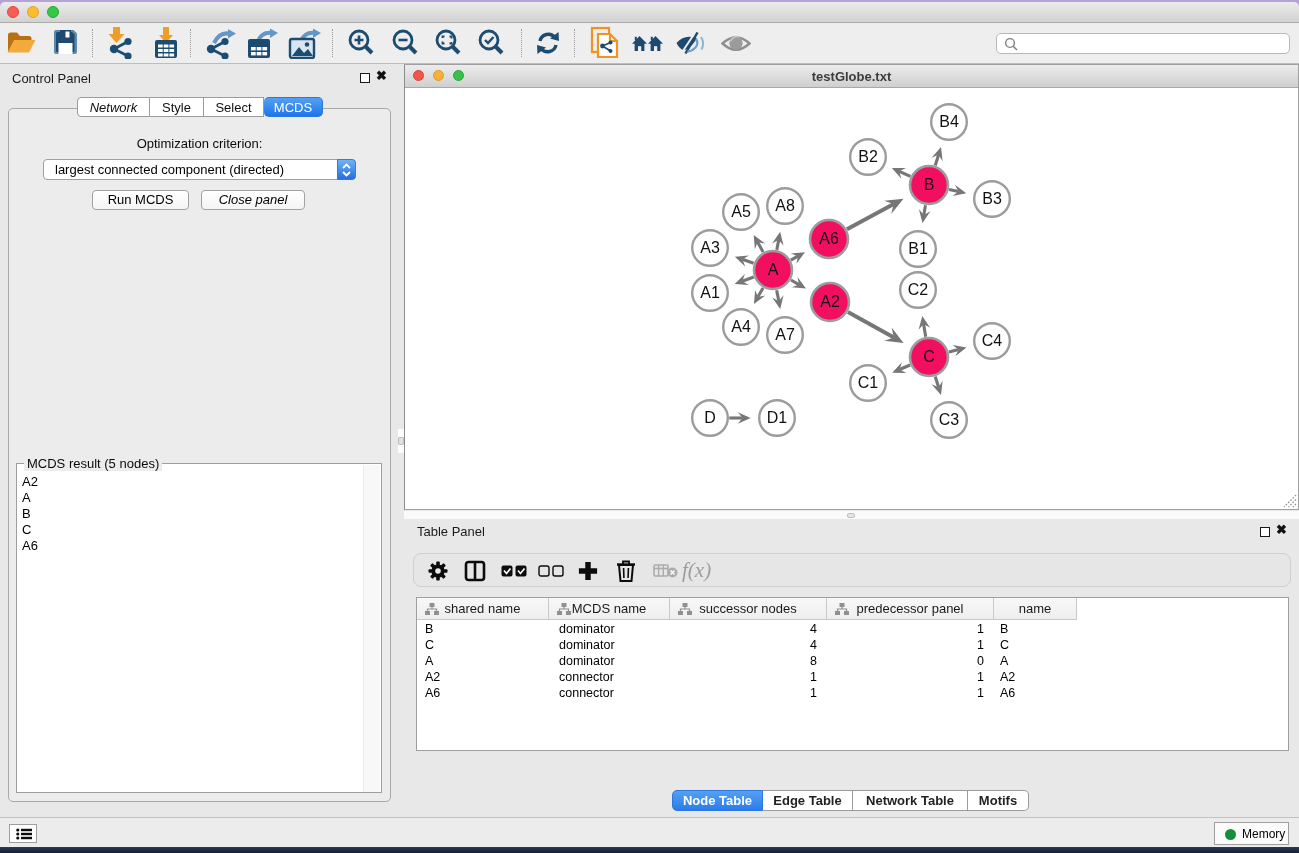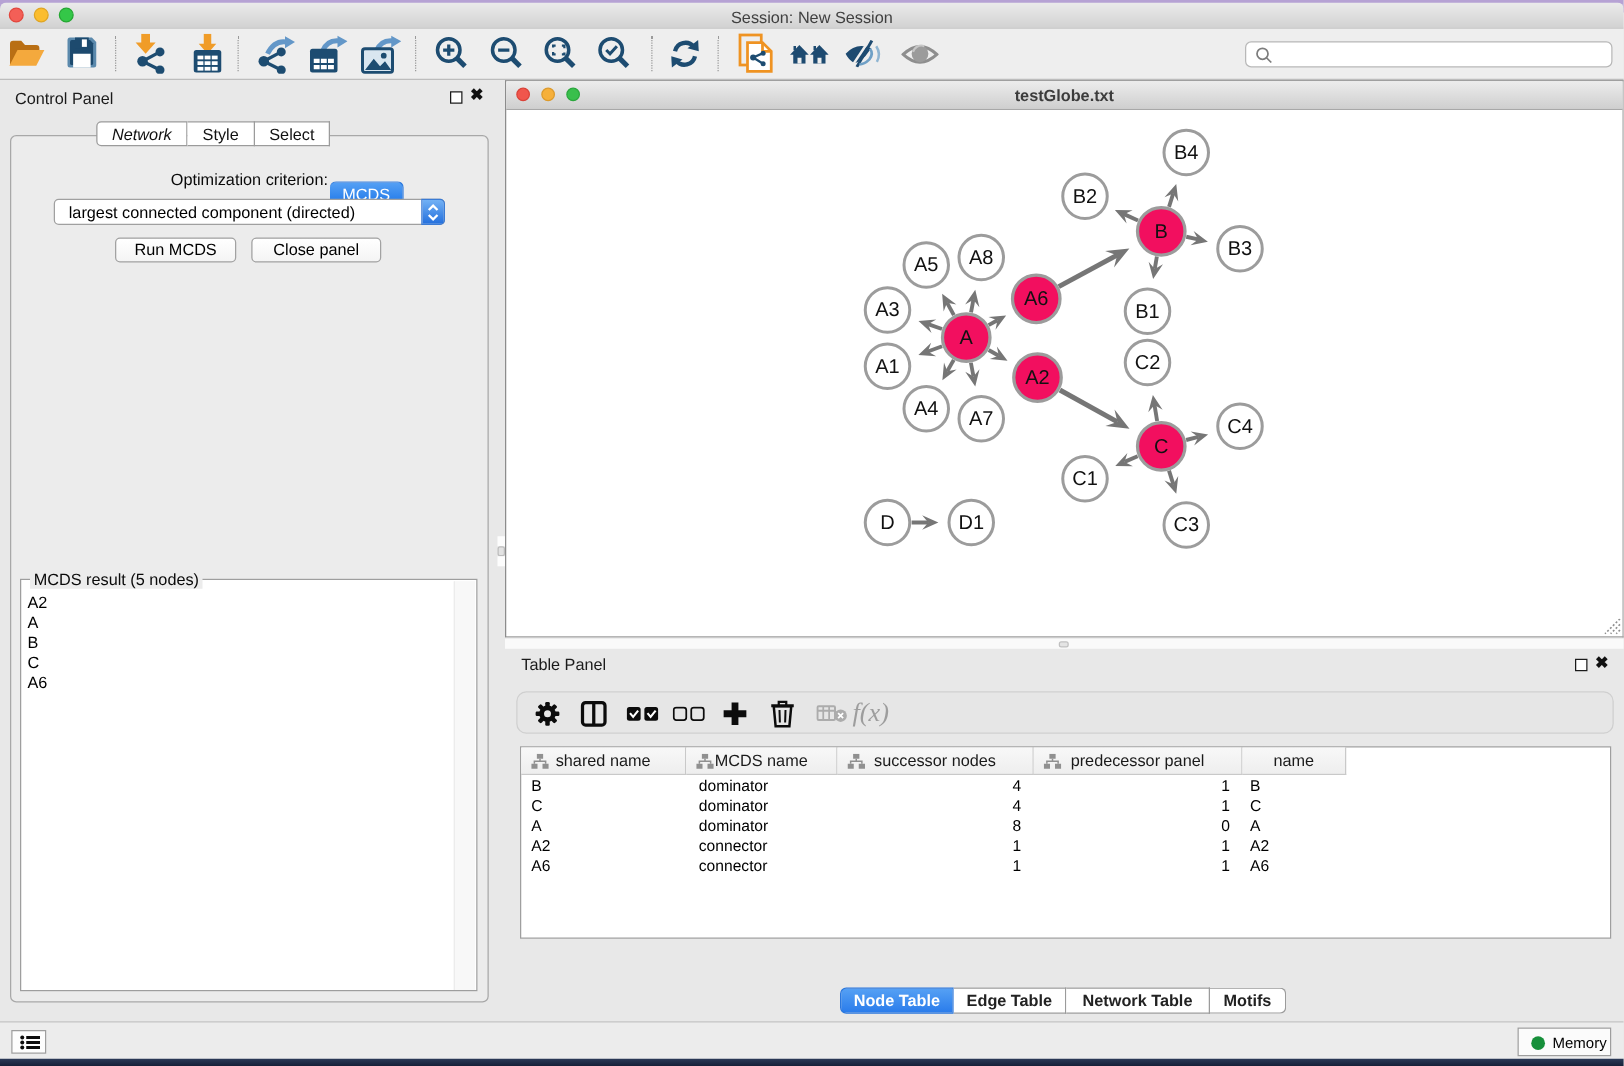--- a/index.html
+++ b/index.html
@@ -12,21 +12,21 @@
 .toolbar { left:0; top:23px; width:1299px; height:41px; background:#eeeeee; border-bottom:1px solid #bdbdbd; }
 .tsep { position:absolute; top:6px; height:28px; width:0; border-left:1px dotted #9a9a9a; }
 .searchbox { position:absolute; left:996px; top:10px; width:294px; height:21px; background:#fff; border:1px solid #b8b8b8; border-radius:5px; }
 .icon { position:absolute; top:4px; }
 .cp-title { position:absolute; left:12px; top:71px; font-size:13px; color:#1b1b1b; }
 .panel-box { left:8px; top:108px; width:383px; height:694px; background:#ececec; border:1px solid #a8a8a8; border-radius:5px; }
 .tabs { left:77px; top:97px; height:20px; display:flex; }
 .tab { height:20px; line-height:19px; font-size:13px; color:#111; background:#fff; border:1px solid #9b9b9b; border-left:none; padding:0; text-align:center; }
 .tab.first { border-left:1px solid #9b9b9b; border-radius:4px 0 0 4px;font-style:italic; }
 .tab.last { border-radius:0 4px 4px 0; }
-.tab.sel { background:linear-gradient(#55a0f4,#1d76e9); color:#fff; border-color:#2a77dd; border-radius:5px;margin-top:48px; }
+.tab.sel { background:linear-gradient(#55a0f4,#1d76e9); color:#fff; border-color:#2a77dd; border-radius:5px; }
 .opt-label { left:8px; top:136px; width:383px; text-align:center; font-size:13px; color:#0a0a0a; }
 .dropdown { left:43px; top:159px; width:313px; height:21px; background:#fff; border:1px solid #a0a0a0; border-radius:4px; font-size:13px; color:#000; line-height:19px; padding-left:11px; }
 .dd-btn { position:absolute; right:-1px; top:-1px; width:19px; height:21px; border-radius:0 4px 4px 0; background:linear-gradient(#72b1f5,#2470dd); border:1px solid #3a7bd5; }
 .btn { position:absolute; top:190px; height:20px; background:linear-gradient(#ffffff,#f4f4f4); border:1px solid #a2a2a2; border-radius:4px; font-size:13px; color:#000; text-align:center; line-height:18px; }
 .fieldset { left:16px; top:463px; width:366px; height:330px; border:1px solid #9e9e9e; background:#fff; }
 .fs-label { position:absolute; left:7px; top:-8px; background:#ececec; padding:0 3px; font-size:13px; color:#0a0a0a; }
 .fs-track { position:absolute; right:1px; top:1px; width:17px; height:327px; background:#f8f8f8; border-left:1px solid #ececec; }
 .fs-items { position:absolute; left:5px; top:10px; font-size:13px; color:#000; line-height:16px; }
 
 .netwin { left:404px; top:64px; width:895px; height:446px; background:#fff; border:1px solid #9f9f9f; border-left:1px solid #8c8c8c; }
@@ -55,21 +55,20 @@
 .bottomstrip { left:0; top:847px; width:1299px; height:6px; background:linear-gradient(#2b3a57,#151f37); }
 .topstrip { left:0; top:0; width:1299px; height:10px; background:#b6a2d4; }
 </style>
 </head>
 <body>
 <div class="abs topstrip"></div>
 <div class="abs titlebar">
  <div class="tl" style="left:7px;top:4px;width:12px;height:12px;background:#f35f57;border:0.5px solid #e2463d;"></div>
  <div class="tl" style="left:27px;top:4px;width:12px;height:12px;background:#fbbd2e;border:0.5px solid #e0a522;"></div>
  <div class="tl" style="left:47px;top:4px;width:12px;height:12px;background:#34c748;border:0.5px solid #24a732;"></div>
- <div class="title-text">Session: New Session</div>
 </div>
 <div class="abs toolbar">
  <svg class="icon" style="left:5px;top:6px" width="31" height="27" viewBox="0 0 31 27">
   <path d="M3,23 V6 q0,-2.5 2.5,-2.5 h6.5 l3,3.5 h9 q2.5,0 2.5,2.5 v2.5" fill="#b96f14"></path>
   <path d="M2.5,23.5 L9,11 h21.5 l-6.5,12.5 z" fill="#f4a93d"></path>
  </svg>
  <svg class="icon" style="left:52px;top:5px" width="27" height="28" viewBox="0 0 27 28">
   <path d="M2,4 q0,-2 2,-2 h17.5 l3.5,3.5 v18.5 q0,2 -2,2 h-19 q-2,0 -2,-2 z" fill="#5b89ac"></path>
   <path d="M4,5.5 q0,-1.5 1.5,-1.5 h14.5 l2.5,2.5 v16 q0,1.5 -1.5,1.5 h-15.5 q-1.5,0 -1.5,-1.5 z" fill="#1d4a6e"></path>
   <rect x="8" y="2" width="11" height="9" fill="#1d4a6e"></rect>
@@ -207,21 +206,21 @@
 <div class="abs opt-label">Optimization criterion:</div>
 <div class="abs dropdown">largest connected component (directed)
  <div class="dd-btn">
   <svg style="position:absolute;left:3px;top:2.5px" width="11" height="14" viewBox="0 0 11 14">
    <path d="M2,5 L5.5,1.5 L9,5" fill="none" stroke="#fff" stroke-width="1.8"></path>
    <path d="M2,9 L5.5,12.5 L9,9" fill="none" stroke="#fff" stroke-width="1.8"></path>
   </svg>
  </div>
 </div>
 <div class="btn" style="left:92px;width:97px;">Run MCDS</div>
-<div class="btn" style="left:201px;width:104px;">Close panel</div>
+<div class="btn" style="left:201px;width:104px;font-style:italic;">Close panel</div>
 <div class="abs fieldset">
  <div class="fs-label">MCDS result (5 nodes)</div>
  <div class="fs-track"></div>
  <div class="fs-items">A2<br>A<br>B<br>C<br>A6</div>
 </div>
 <div class="abs" style="left:398px;top:429px;width:6px;height:8px;background:#fdfdfd;"></div>
 <div class="abs vdiv-handle"></div>
 <div class="abs" style="left:398px;top:445px;width:6px;height:8px;background:#fdfdfd;"></div>
 
 <div class="abs netwin">

